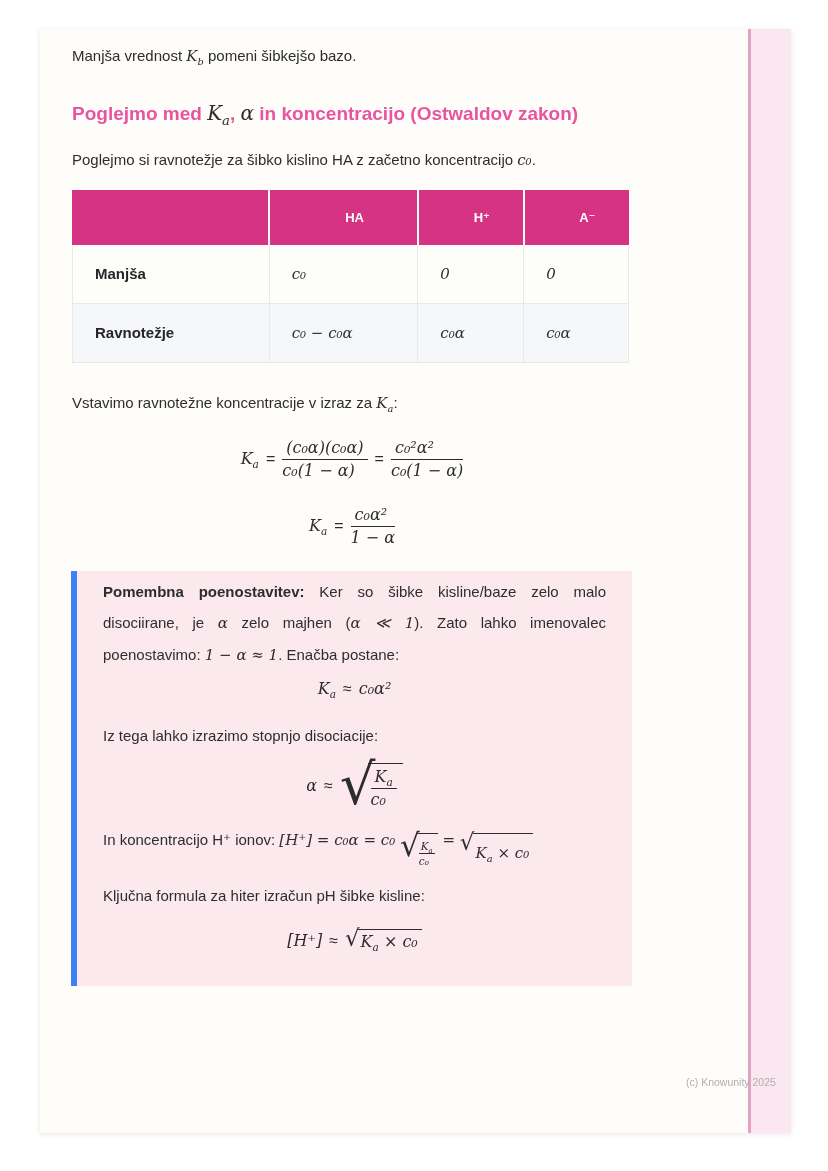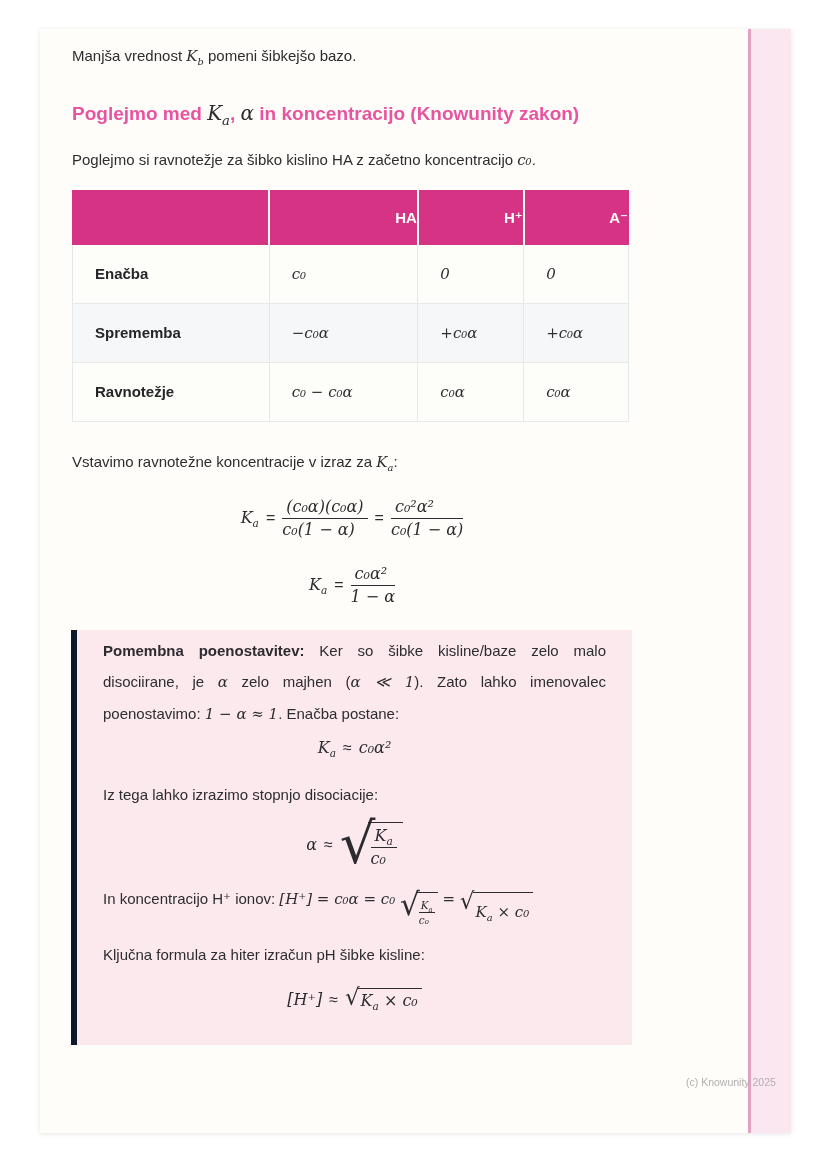--- a/index.html
+++ b/index.html
@@ -32,86 +32,80 @@
   .sqrt.simple{vertical-align:-5px}
   .sqrt.simple .rsym{font-size:23px;line-height:.85}
   .sqrt.simple .rad{margin-left:-2px;padding:2px 4px 0 3px}
 
   
   .p1{margin:17px 0 0}
   .heading{margin:34px 0 0;font-size:19px;line-height:26px;font-weight:700;color:#e8549f}
   .heading .m{color:#2d2d30;font-size:20px;font-weight:500}
   .p2{margin:23px 0 7px}
   .ice{margin-top:20px;width:557px;border-collapse:collapse}
-  .ice th{background:#d63384;color:#fff;font-size:15px;font-weight:700;text-align:right;
+  .ice th{background:#d63384;color:#fff;font-size:13px;font-weight:700;text-align:center;
           padding:0 0 0 22px;height:53px;border:1px solid #d63384;border-right:2px solid #fdfdf8}
   .ice th:last-child{border-right:1px solid #d63384}
   .ice td{height:58px;padding:0 0 0 22px;border:1px solid #e7e8ea;font-size:15px}
   .ice td.rowlabel{font-weight:700;color:#26262a}
   .ice td.val{font-family:"DejaVu Serif","Liberation Serif",serif;font-style:italic;color:#2f2f33}
   .ice tbody tr:nth-child(odd){background:#fdfdfa}
   .ice tbody tr:nth-child(even){background:#f6f7f9}
   .ice col.c1{width:197px}.ice col.c2{width:149px}.ice col.c3{width:106px}.ice col.c4{width:105px}
   .p3{margin:30px 0 0}
   .formula{display:flex;justify-content:center;align-items:center;margin-top:26px;
            font-size:16px;color:#2c2c30}
   .f2{margin-top:26px}
   .p4{margin:20px 0 0}
-  .callout{margin:24px 0 0 -1px;background:#fbe9ee;border-left:6px solid #0f172a;
+  .callout{margin:24px 0 0 -1px;background:#fbe9ee;border-left:6px solid #3b82f6;
            padding:5px 26px 34px 26px}
   .c-lead{margin:0;line-height:31px;text-align:justify}
   .cf3{margin-top:8px}
   .c-t5{margin-top:26px;line-height:22px}
   .cf4{margin-top:16px}
   .c-hline{line-height:34px}
   .c-bold{margin-top:5px;font-weight:400;line-height:22px}
   .cf6{margin-top:22px}
   .watermark{position:absolute;left:686px;top:1076px;font-size:10.5px;color:#b3aeae;z-index:5}
   b.sb{font-weight:700}
 </style>
 </head>
 <body>
 
 <div class="page">
   <div class="strip"></div>
   <div class="content">
 
     <p class="p1"><span>Manjša vrednost </span><span class="m"><span>K</span><sub>b</sub></span><span> pomeni šibkejšo bazo.</span></p>
 
-    <h2 class="heading"><span>Poglejmo med </span><span class="m"><span>K</span><sub>a</sub></span><span>, </span><span class="m">α</span><span> in koncentracijo (Knowunity zakon)</span></h2>
+    <h2 class="heading"><span>Poglejmo med </span><span class="m"><span>K</span><sub>a</sub></span><span>, </span><span class="m">α</span><span> in koncentracijo (Ostwaldov zakon)</span></h2>
 
     <p class="p2"><span>Poglejmo si ravnotežje za šibko kislino HA z začetno koncentracijo </span><span class="m">c₀</span><span>.</span></p>
 
     <table class="ice">
       <colgroup>
           <col class="c1">
           <col class="c2">
           <col class="c3">
           <col class="c4">
         </colgroup>
       <thead>
         <tr>
           <th></th>
           <th>HA</th>
           <th>H⁺</th>
           <th>A⁻</th>
         </tr>
       </thead>
       <tbody>
         <tr>
-          <td class="rowlabel">Enačba</td>
+          <td class="rowlabel">Manjša</td>
           <td class="val">c₀</td>
           <td class="val">0</td>
           <td class="val">0</td>
-        </tr>
-        <tr>
-          <td class="rowlabel">Sprememba</td>
-          <td class="val">−c₀α</td>
-          <td class="val">+c₀α</td>
-          <td class="val">+c₀α</td>
         </tr>
         <tr>
           <td class="rowlabel">Ravnotežje</td>
           <td class="val">c₀ − c₀α</td>
           <td class="val">c₀α</td>
           <td class="val">c₀α</td>
         </tr>
       </tbody>
     </table>
 

